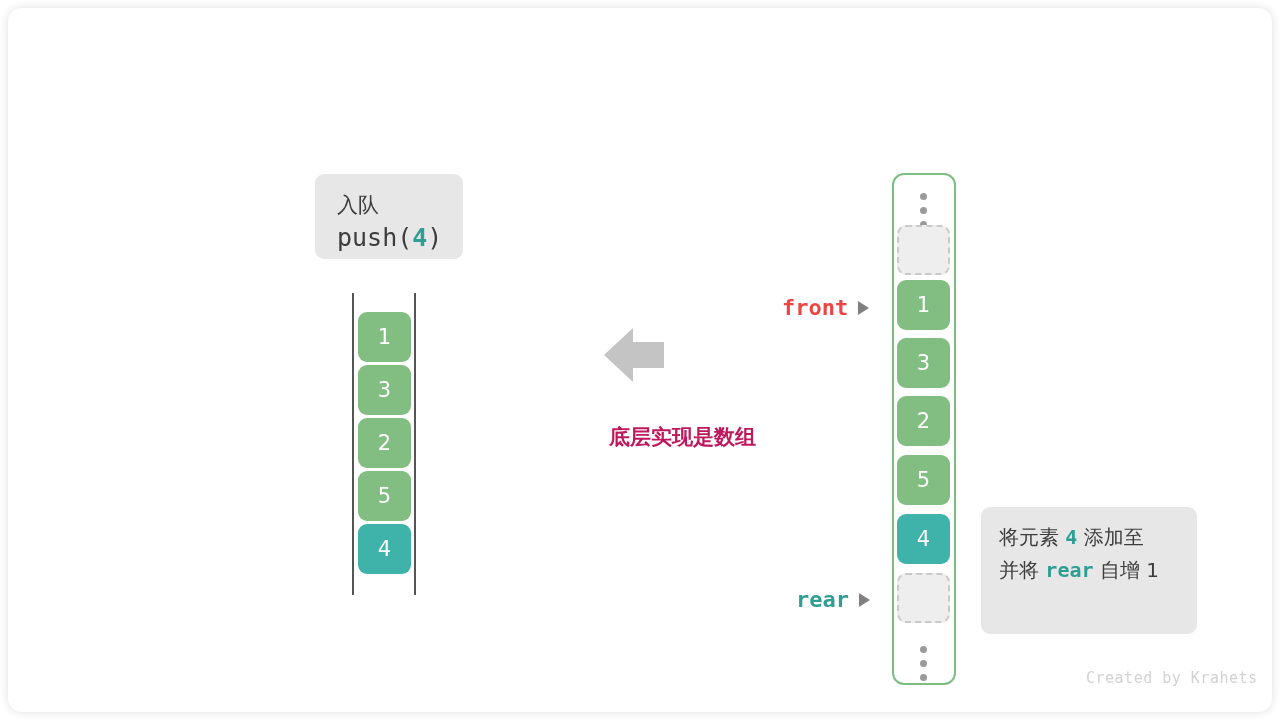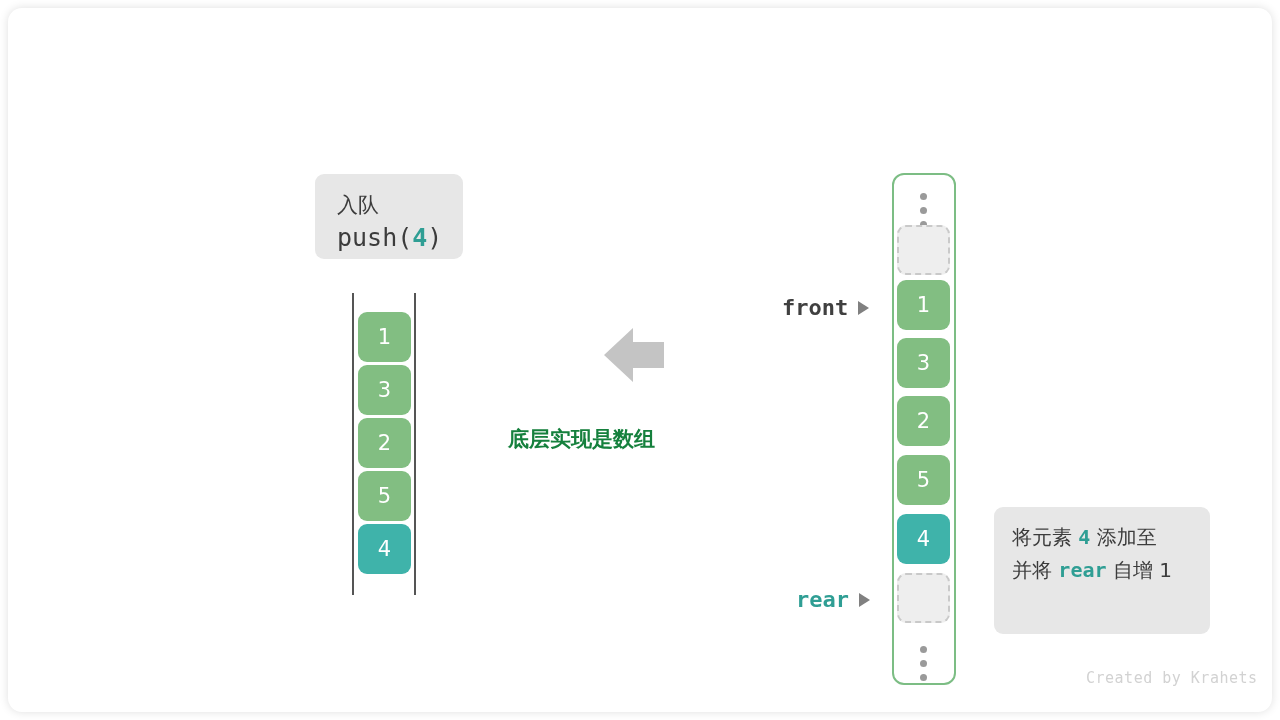--- a/index.html
+++ b/index.html
@@ -100,26 +100,26 @@
   #center-arrow {
     position: absolute;
     left: 596px;
     top: 318px;
   }
   #center-caption {
     position: absolute;
     left: 500px;
     top: 412px;
     width: 248px;
-    text-align: left;
-    color: #15803d;
+    text-align: right;
+    color: #be185d;
     font-weight: bold;
     font-size: 21px;
     line-height: 1.85;
-    font-family: Liberation Serif, serif;
+    font-family: Liberation Mono, monospace;
   }
 
   
   #right-array {
     position: absolute;
     left: 884px;
     top: 165px;
     width: 64px;
     height: 512px;
     border: 2px solid #7cbd84;
@@ -154,35 +154,34 @@
     white-space: nowrap;
   }
   .ptr .tri {
     width: 0;
     height: 0;
     border-left: 11px solid #808080;
     border-top: 7px solid transparent;
     border-bottom: 7px solid transparent;
     margin-left: 10px;
   }
-  #ptr-front { left: 774px; top: 287px; color: #404040; }
+  #ptr-front { left: 774px; top: 287px; color: #ef4444; }
   #ptr-rear  { left: 788px; top: 579px; color: #2f9e94; }
 
   
   #note-box {
     position: absolute;
     left: 973px;
     top: 499px;
     width: 216px;
     height: 127px;
     background: #e7e7e7;
     border-radius: 9px;
     box-sizing: border-box;
     padding: 14px 0 0 18px;
-    margin-left: 13px;
   }
   #note-box div {
     font-size: 20px;
     color: #3c3c3c;
     line-height: 1.65;
     font-family: "DejaVu Sans", "Liberation Sans", sans-serif;
     white-space: pre;
   }
   #note-box .code {
     color: #2f9e94;

